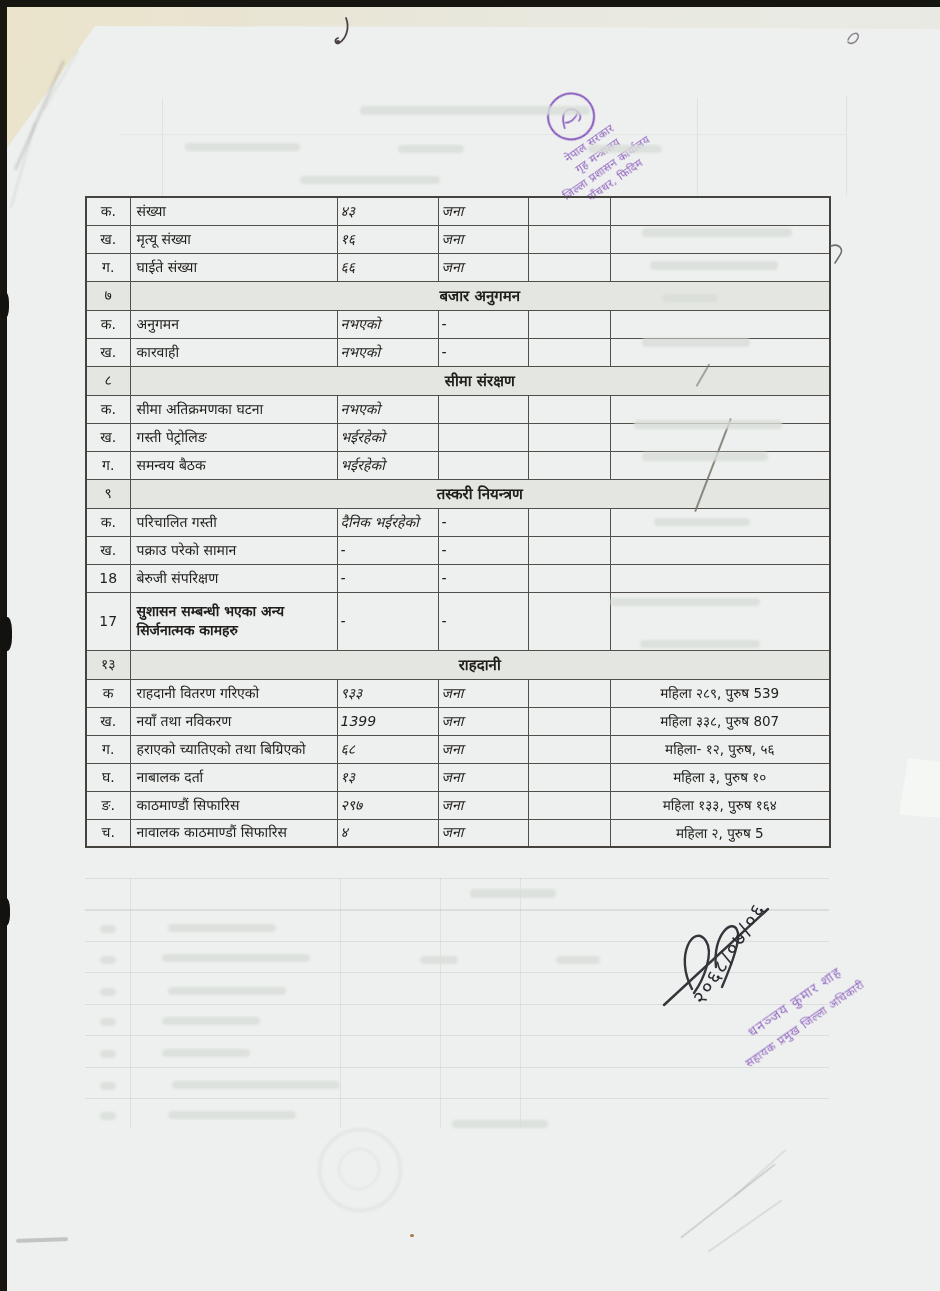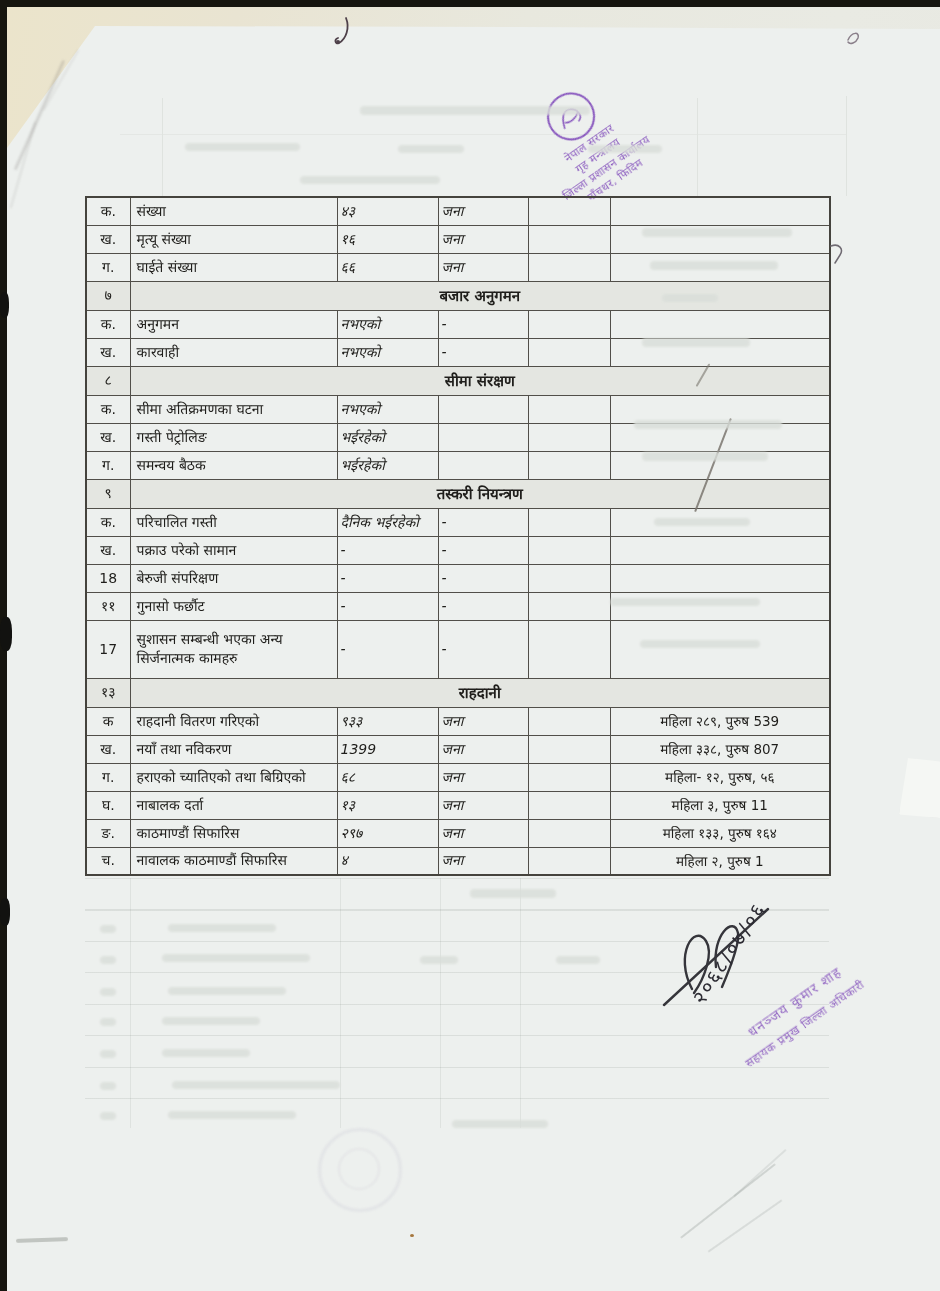--- a/index.html
+++ b/index.html
@@ -14,21 +14,21 @@
   
   .tbl{position:absolute;left:85px;top:196px;width:744px;border-collapse:collapse;table-layout:fixed;
        border:2px solid #45433d;}
   .tbl td{border:1.4px solid #514f49;font-size:14px;color:#1f1e1b;padding:0 3px;line-height:1.2;
        overflow:hidden;white-space:nowrap;}
   .tbl tr.trow{height:28px;}
   .tbl tr.section-row{height:29px;background:#e4e6e1;}
   .tbl tr.tall{height:58px;}
   td.sn{text-align:center;}
   td.desc{text-align:left;padding-left:6px;}
-  tr.tall td.desc{white-space:normal;line-height:1.35;}
+  tr.tall td.desc{white-space:normal;line-height:1.35;font-weight:bold;}
   td.val,td.unit,td.extra{text-align:left;font-style:italic;}
   td.remark{text-align:center;font-size:13.5px;}
   td.title{text-align:center;font-weight:bold;font-size:15px;}
 
   
   .stamp-top{position:absolute;left:506px;top:84px;width:185px;height:145px;transform:rotate(-35deg);
        color:var(--purple,#7d46b9);opacity:.88;text-align:center;filter:blur(.35px);}
   .emblem{width:44px;height:44px;border:2px solid currentColor;border-radius:50%;margin:0 auto 2px auto;}
   .stamp-line{font-size:11px;letter-spacing:.4px;line-height:1.35;}
 
@@ -206,28 +206,20 @@
           <td class="remark"></td>
         </tr>
         <tr class="trow">
           <td class="sn">18</td>
           <td class="desc">बेरुजी संपरिक्षण</td>
           <td class="val">-</td>
           <td class="unit">-</td>
           <td class="extra"></td>
           <td class="remark"></td>
         </tr>
-        <tr class="trow">
-          <td class="sn">११</td>
-          <td class="desc">गुनासो फर्छौट</td>
-          <td class="val">-</td>
-          <td class="unit">-</td>
-          <td class="extra"></td>
-          <td class="remark"></td>
-        </tr>
         <tr class="trow tall">
           <td class="sn">17</td>
           <td class="desc">सुशासन सम्बन्धी भएका अन्य सिर्जनात्मक कामहरु</td>
           <td class="val">-</td>
           <td class="unit">-</td>
           <td class="extra"></td>
           <td class="remark"></td>
         </tr>
         <tr class="section-row">
           <td class="sn">१३</td>
@@ -256,37 +248,37 @@
           <td class="unit">जना</td>
           <td class="extra"></td>
           <td class="remark">महिला- १२, पुरुष, ५६</td>
         </tr>
         <tr class="trow">
           <td class="sn">घ.</td>
           <td class="desc">नाबालक दर्ता</td>
           <td class="val">१३</td>
           <td class="unit">जना</td>
           <td class="extra"></td>
-          <td class="remark">महिला ३, पुरुष 11</td>
+          <td class="remark">महिला ३, पुरुष १०</td>
         </tr>
         <tr class="trow">
           <td class="sn">ङ.</td>
           <td class="desc">काठमाण्डौं सिफारिस</td>
           <td class="val">२९७</td>
           <td class="unit">जना</td>
           <td class="extra"></td>
           <td class="remark">महिला १३३, पुरुष १६४</td>
         </tr>
         <tr class="trow">
           <td class="sn">च.</td>
           <td class="desc">नावालक काठमाण्डौं सिफारिस</td>
           <td class="val">४</td>
           <td class="unit">जना</td>
           <td class="extra"></td>
-          <td class="remark">महिला २, पुरुष 1</td>
+          <td class="remark">महिला २, पुरुष 5</td>
         </tr>
       </tbody>
   </table>
 
   <svg class="sig-svg" width="130" height="130" viewBox="0 0 130 130">
     <g fill="none" stroke="#26262c" stroke-width="2.4" stroke-linecap="round" opacity=".92">
       <path d="M12,112 L116,16"></path>
       <path d="M40,96 C22,62 42,30 54,48 C62,60 52,86 42,100"></path>
       <path d="M64,74 C60,42 82,22 86,40 C88,52 76,80 70,94"></path>
     </g>

